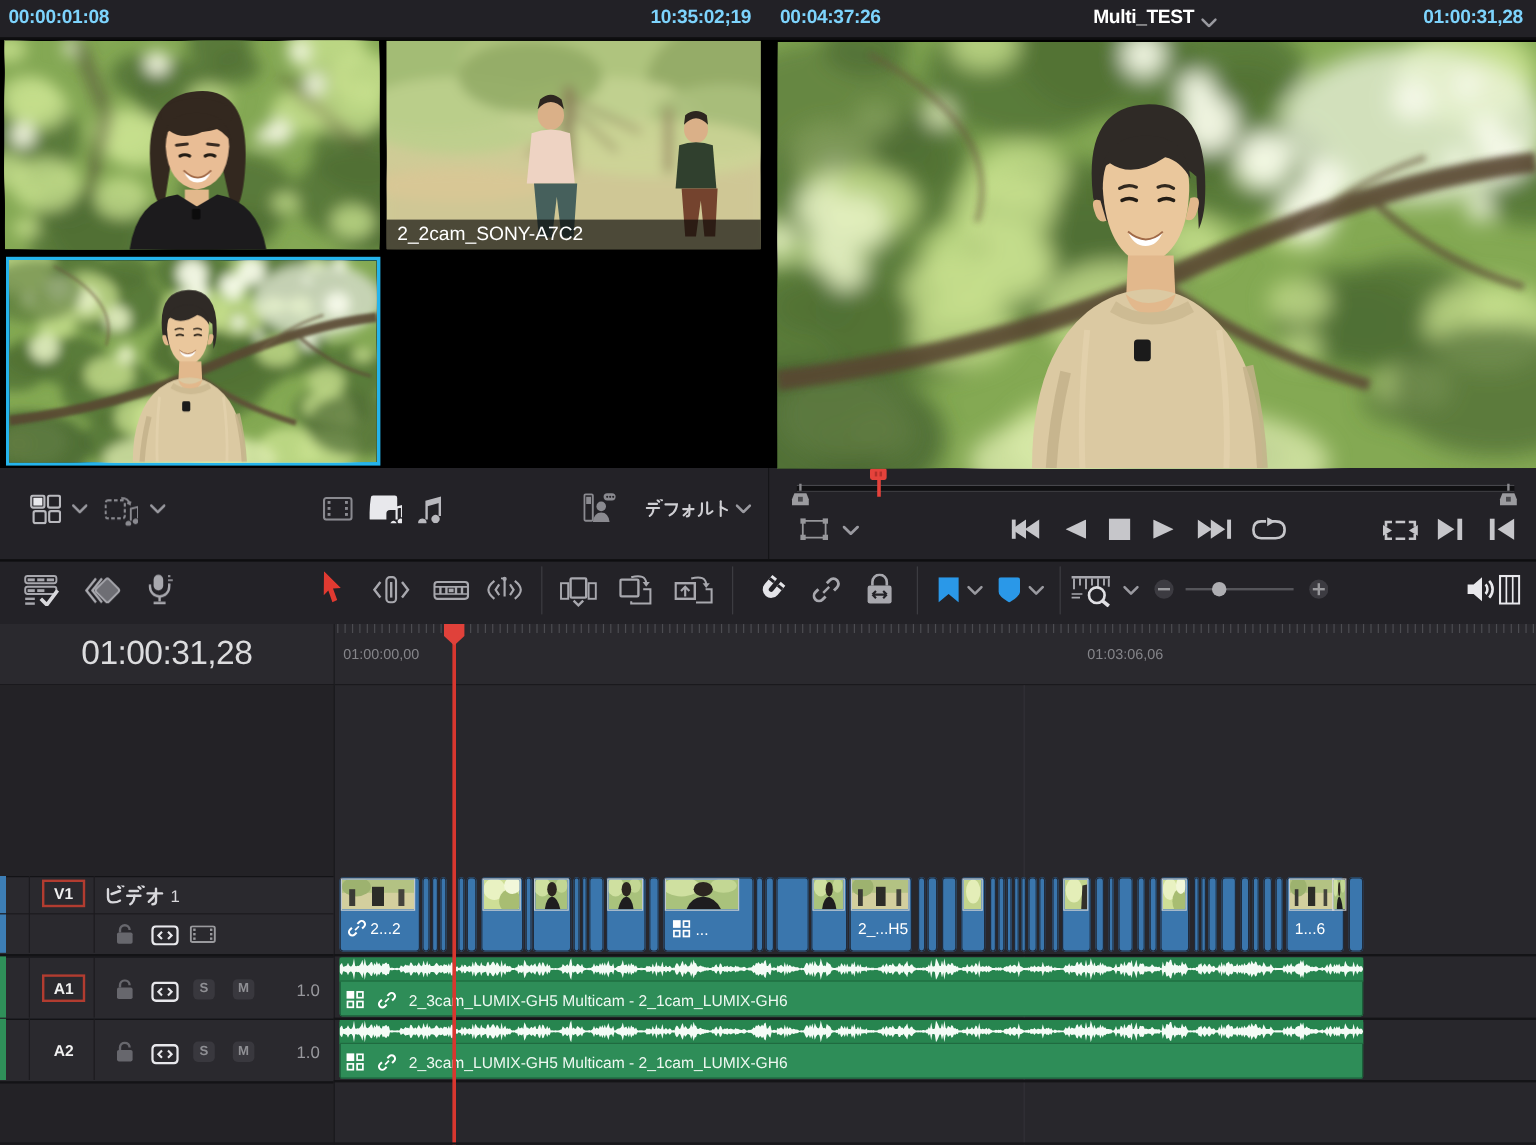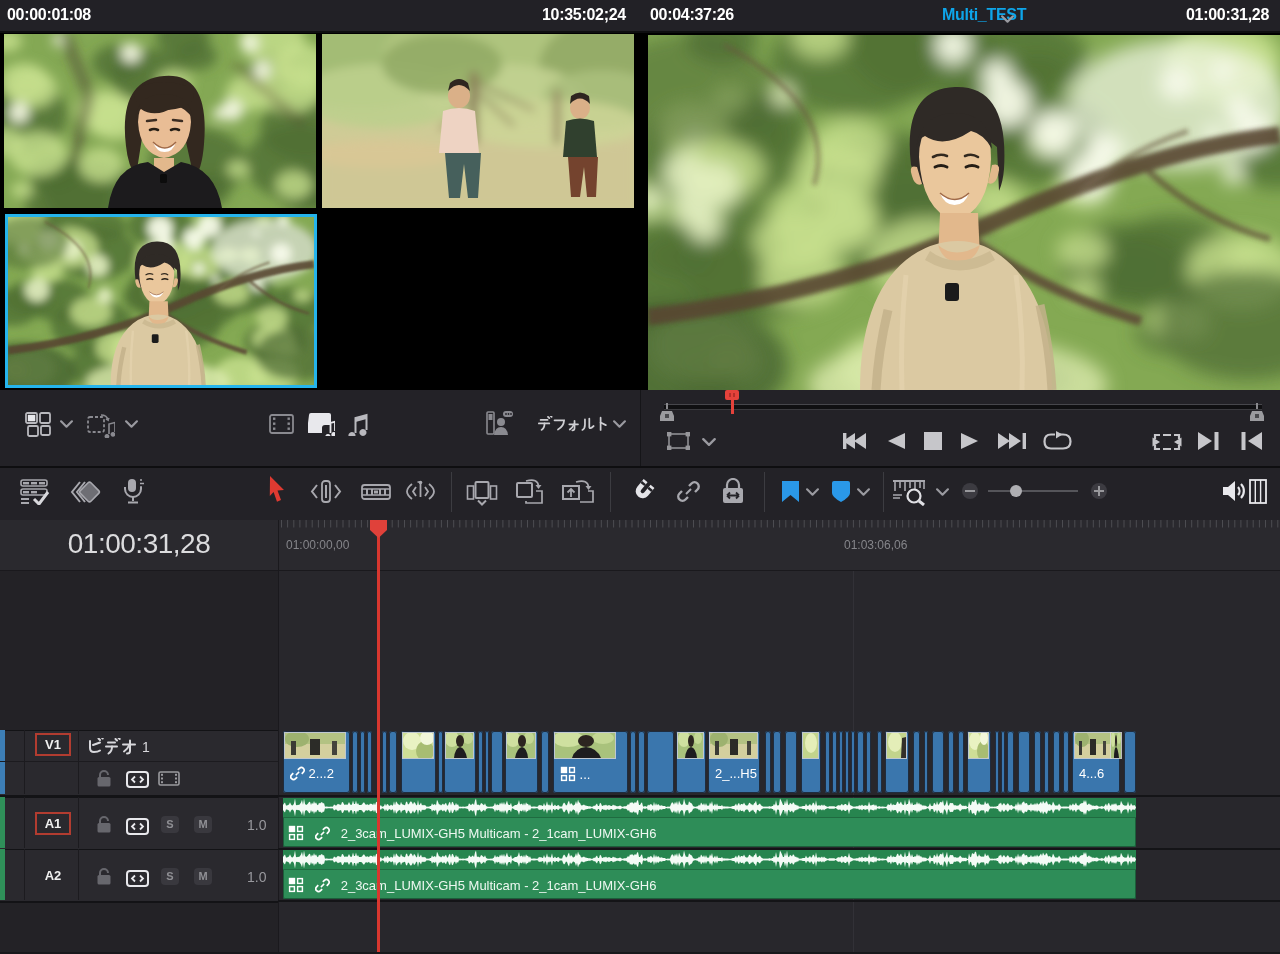--- a/index.html
+++ b/index.html
@@ -1,25 +1,25 @@
 <!DOCTYPE html>
 <html><head><meta charset="utf-8"><style>
 html,body{margin:0;padding:0;background:#161619;font-family:"Liberation Sans",sans-serif;}
 #stage{position:relative;width:1280px;height:954px;overflow:hidden;background:#232227;}
 .abs{position:absolute;}
-.tc{color:#ffffff;font-size:16px;font-weight:700;letter-spacing:-0.3px;white-space:nowrap;}
+.tc{color:#7dd3fc;font-size:16px;font-weight:700;letter-spacing:-0.3px;white-space:nowrap;}
 .lbl{position:absolute;left:0;right:0;bottom:0;height:25px;background:rgba(8,8,8,0.66);color:#fff;font-size:16px;line-height:25px;padding-left:9px;}
 svg.abs{display:block}
 </style></head><body>
 <div id="stage">
 <div class="abs" style="left:0;top:0;width:1280px;height:31px;background:#222126;border-bottom:2px solid #0e0e10"></div>
 <div class="abs tc" style="left:7px;top:6px;">00:00:01:08</div>
-<div class="abs tc" style="left:542px;top:6px;">10:35:02;24</div>
+<div class="abs tc" style="left:542px;top:6px;">10:35:02;19</div>
 <div class="abs tc" style="left:650px;top:6px;">00:04:37:26</div>
-<div class="abs tc" style="left:911px;top:6px;color:#0ea5e9;margin-left:31px;">Multi_TEST</div>
+<div class="abs tc" style="left:911px;top:6px;color:#ffffff;">Multi_TEST</div>
 <svg class="abs" style="left:1001px;top:15px" width="13" height="8" viewBox="0 0 12 7">
       <path d="M1,1 L6,6 L11,1" stroke="#9a9aa0" stroke-width="2" fill="none" stroke-linecap="round" stroke-linejoin="round"></path>
     </svg>
 <div class="abs tc" style="left:1186px;top:6px;">01:00:31,28</div>
 <div class="abs" style="left:0;top:33px;width:1280px;height:357px;background:#000;"></div>
 <div class="abs" style="left:4px;top:34px;width:312px;height:174px;overflow:hidden">
       <svg class="abs" style="left:0px;top:0px" width="312" height="174" viewBox="0 0 312 174">
         <defs>
           <filter id="bA" x="-40%" y="-40%" width="180%" height="180%">
             <feGaussianBlur stdDeviation="6"></feGaussianBlur>
@@ -110,20 +110,21 @@
         </g>
         <ellipse cx="137" cy="62" rx="11" ry="12" fill="#dab088"></ellipse>
         <path d="M126,57 q11,-12 22,0 l-2,-8 q-9,-8 -18,0 z" fill="#2e2620"></path>
         <path d="M121,77 q16,-6 32,0 l4,42 -40,0 z" fill="#eed3c3"></path>
         <path d="M123,119 l36,0 -3,45 -10,0 -4,-34 -4,34 -11,0 z" fill="#46605c"></path>
         <ellipse cx="258" cy="74" rx="10" ry="11" fill="#dab088"></ellipse>
         <path d="M248,70 q10,-11 20,0 l-1,-8 q-9,-7 -18,0 z" fill="#2e2620"></path>
         <path d="M244,87 q14,-5 28,0 l3,36 -34,0 z" fill="#30402e"></path>
         <path d="M246,123 l30,0 -2,40 -9,0 -3,-30 -4,30 -9,0 z" fill="#74432e"></path>
       </svg>
+      <div class="lbl">2_2cam_SONY-A7C2</div>
     </div>
 <div class="abs" style="left:5px;top:214px;width:306px;height:168px;overflow:hidden;border:3px solid #25b4ec">
       <svg class="abs" style="left:0px;top:0px" width="306" height="168" viewBox="0 0 632 355" preserveAspectRatio="none">
         <defs>
           <filter id="b33" x="-40%" y="-40%" width="180%" height="180%">
             <feGaussianBlur stdDeviation="9"></feGaussianBlur>
           </filter>
         </defs>
         <defs>
           <filter id="b33x" x="-40%" y="-40%" width="180%" height="180%">
@@ -795,21 +796,21 @@
       <rect x="955.3" y="0" width="1" height="7.5" fill="#4c4c51"></rect>
       <rect x="961.4" y="0" width="1" height="7.5" fill="#4c4c51"></rect>
       <rect x="967.6" y="0" width="1" height="7.5" fill="#4c4c51"></rect>
       <rect x="973.7" y="0" width="1" height="7.5" fill="#4c4c51"></rect>
       <rect x="979.9" y="0" width="1" height="7.5" fill="#4c4c51"></rect>
       <rect x="986.0" y="0" width="1" height="7.5" fill="#4c4c51"></rect>
       <rect x="992.2" y="0" width="1" height="7.5" fill="#4c4c51"></rect>
       <rect x="998.3" y="0" width="1" height="7.5" fill="#4c4c51"></rect>
     </svg>
 <div class="abs" style="left:286px;top:538px;color:#85858a;font-size:12px;">01:00:00,00</div>
-<div class="abs" style="left:844px;top:538px;color:#85858a;font-size:12px;">01:03:06,06</div>
+<div class="abs" style="left:906px;top:538px;color:#85858a;font-size:12px;">01:03:06,06</div>
 <div class="abs" style="left:0;top:571px;width:278px;height:383px;background:#232226;border-right:1px solid #1a191d"></div>
 <div class="abs" style="left:853px;top:571px;width:1px;height:383px;background:#323137"></div>
 <div class="abs" style="left:0;top:730px;width:278px;height:64px;background:#2a292e;border-bottom:2px solid #131316;border-top:1px solid #131316"></div>
     <div class="abs" style="left:0;top:730px;width:5px;height:64px;background:#3d7eb5"></div>
     <div class="abs" style="left:24px;top:730px;width:1px;height:64px;background:#1c1b1f"></div>
     <div class="abs" style="left:78px;top:730px;width:1px;height:64px;background:#1c1b1f"></div>
 <div class="abs" style="left:0;top:797px;width:278px;height:51px;background:#2a292e;border-bottom:2px solid #131316;border-top:1px solid #131316"></div>
     <div class="abs" style="left:0;top:797px;width:5px;height:51px;background:#2f9059"></div>
     <div class="abs" style="left:24px;top:797px;width:1px;height:51px;background:#1c1b1f"></div>
     <div class="abs" style="left:78px;top:797px;width:1px;height:51px;background:#1c1b1f"></div>
@@ -1019,21 +1020,21 @@
         <rect x="15" y="6" width="6" height="16" fill="#2c2c28"></rect>
         <rect x="28" y="8" width="3" height="14" fill="#43433c"></rect>
       </svg></div>
     <div class="abs" style="left:1111px;top:733px;width:10px;height:25px;outline:1px solid rgba(215,215,215,0.85);overflow:hidden"><svg width="10" height="25" viewBox="0 0 10 25" preserveAspectRatio="none">
         <rect width="10" height="25" fill="#a9c27c"></rect>
         <ellipse cx="2" cy="6" rx="2" ry="8" fill="#cfe0a0"></ellipse>
         <ellipse cx="8" cy="5" rx="2" ry="6" fill="#c3d794"></ellipse>
         <ellipse cx="5" cy="8" rx="1" ry="6" fill="#2c2520"></ellipse>
         <path d="M3,25 Q3,15 5,14 Q7,15 8,25 z" fill="#1e1d1f"></path>
       </svg></div>
-    <div class="abs" style="left:1079px;top:766px;color:#fff;font-size:13px;white-space:nowrap;overflow:hidden;width:39px;"> 4...6</div>
+    <div class="abs" style="left:1079px;top:766px;color:#fff;font-size:13px;white-space:nowrap;overflow:hidden;width:39px;"> 1...6</div>
     <div class="abs" style="left:1124px;top:731px;width:12px;height:62px;background:#3a76ad;border-radius:3px;box-shadow:inset 0 0 0 1px #1f2c3e;"></div>
 <div class="abs" style="left:283px;top:798px;width:853px;height:49px;background:#2e8d58;border-radius:2px;box-shadow:inset 0 0 0 1px #1c5e3a;"></div>
 <div class="abs" style="left:283px;top:798px;width:853px;height:19px;background:#27854f;border-bottom:1px solid #1f6b40"></div>
 <svg class="abs" style="left:283px;top:798px" width="853" height="19" viewBox="0 0 853 19">
       <path d="M0,9.5 L0,7.1 L1,5.4 L2,4.6 L3,7.6 L4,7.4 L5,6.9 L6,6.5 L7,4.3 L8,6.5 L9,7.4 L10,7.3 L11,5.6 L12,0.5 L13,7.1 L14,7.2 L15,6.8 L16,7.1 L17,6.0 L18,4.6 L19,1.8 L20,6.8 L21,0.5 L22,5.8 L23,6.9 L24,6.4 L25,5.6 L26,3.9 L27,3.7 L28,7.1 L29,4.4 L30,6.2 L31,3.1 L32,5.7 L33,4.3 L34,6.4 L35,7.3 L36,4.7 L37,5.5 L38,4.5 L39,4.1 L40,5.6 L41,5.1 L42,8.7 L43,8.5 L44,8.5 L45,8.7 L46,8.8 L47,8.7 L48,8.5 L49,8.8 L50,8.6 L51,6.5 L52,7.1 L53,7.8 L54,6.8 L55,5.8 L56,6.6 L57,6.4 L58,7.0 L59,4.0 L60,4.2 L61,6.2 L62,7.2 L63,6.1 L64,7.3 L65,5.9 L66,3.9 L67,6.0 L68,7.2 L69,6.3 L70,2.5 L71,5.9 L72,6.1 L73,2.6 L74,6.6 L75,5.0 L76,7.0 L77,7.1 L78,6.9 L79,6.6 L80,5.1 L81,4.3 L82,5.8 L83,7.0 L84,6.3 L85,6.4 L86,7.2 L87,5.4 L88,6.1 L89,5.7 L90,7.3 L91,4.7 L92,7.2 L93,4.2 L94,3.8 L95,7.7 L96,5.9 L97,7.8 L98,7.3 L99,8.7 L100,8.4 L101,7.9 L102,5.5 L103,7.9 L104,6.0 L105,6.2 L106,7.8 L107,7.7 L108,6.6 L109,7.5 L110,7.4 L111,3.2 L112,7.4 L113,3.2 L114,4.6 L115,6.3 L116,6.5 L117,7.3 L118,3.7 L119,6.3 L120,6.5 L121,7.1 L122,7.3 L123,4.0 L124,3.5 L125,6.5 L126,6.0 L127,4.1 L128,3.3 L129,4.5 L130,6.6 L131,3.9 L132,4.8 L133,6.8 L134,7.6 L135,2.0 L136,7.2 L137,6.2 L138,4.5 L139,7.4 L140,6.8 L141,7.5 L142,6.8 L143,8.3 L144,8.7 L145,8.6 L146,8.8 L147,8.0 L148,8.0 L149,5.3 L150,7.0 L151,6.6 L152,6.1 L153,7.6 L154,1.8 L155,3.7 L156,6.4 L157,6.3 L158,7.4 L159,6.5 L160,5.6 L161,6.9 L162,5.8 L163,4.8 L164,7.4 L165,7.4 L166,4.7 L167,3.8 L168,7.5 L169,3.8 L170,4.3 L171,6.8 L172,7.6 L173,4.8 L174,7.2 L175,6.0 L176,8.8 L177,8.6 L178,8.8 L179,8.8 L180,8.6 L181,8.8 L182,8.8 L183,8.5 L184,8.2 L185,7.9 L186,5.3 L187,6.3 L188,7.3 L189,6.1 L190,5.6 L191,7.2 L192,2.4 L193,0.5 L194,7.2 L195,6.3 L196,7.2 L197,7.3 L198,5.1 L199,5.6 L200,6.5 L201,7.2 L202,5.2 L203,7.8 L204,8.4 L205,8.7 L206,8.8 L207,8.7 L208,8.4 L209,8.7 L210,8.3 L211,7.4 L212,4.8 L213,7.5 L214,6.3 L215,6.8 L216,7.2 L217,4.6 L218,6.5 L219,4.1 L220,6.8 L221,3.8 L222,6.9 L223,5.2 L224,2.4 L225,6.3 L226,7.0 L227,6.9 L228,4.7 L229,8.8 L230,8.6 L231,7.8 L232,7.1 L233,7.0 L234,6.7 L235,5.5 L236,2.0 L237,6.4 L238,6.1 L239,5.5 L240,7.5 L241,4.7 L242,7.5 L243,4.3 L244,6.1 L245,5.8 L246,7.7 L247,6.3 L248,8.4 L249,8.7 L250,8.6 L251,8.5 L252,8.5 L253,8.7 L254,8.7 L255,8.4 L256,6.8 L257,7.4 L258,7.0 L259,7.7 L260,8.0 L261,5.0 L262,7.8 L263,7.3 L264,3.3 L265,7.5 L266,6.3 L267,7.7 L268,7.1 L269,3.3 L270,7.9 L271,7.8 L272,6.4 L273,7.9 L274,7.9 L275,6.8 L276,7.6 L277,8.8 L278,8.3 L279,8.7 L280,5.9 L281,4.6 L282,5.4 L283,7.5 L284,7.0 L285,4.2 L286,2.6 L287,6.8 L288,5.0 L289,6.0 L290,7.4 L291,7.2 L292,6.3 L293,3.1 L294,6.2 L295,1.5 L296,4.6 L297,4.7 L298,7.3 L299,7.6 L300,6.9 L301,6.5 L302,7.5 L303,7.4 L304,8.0 L305,8.0 L306,8.4 L307,8.1 L308,8.7 L309,8.7 L310,8.5 L311,7.6 L312,8.1 L313,6.4 L314,5.5 L315,7.9 L316,8.0 L317,4.8 L318,5.4 L319,7.9 L320,7.8 L321,7.1 L322,7.6 L323,6.6 L324,7.8 L325,7.6 L326,7.0 L327,7.6 L328,8.0 L329,8.0 L330,6.6 L331,7.6 L332,7.2 L333,8.0 L334,8.2 L335,8.3 L336,8.0 L337,7.6 L338,8.0 L339,8.8 L340,8.8 L341,8.2 L342,8.3 L343,8.2 L344,7.5 L345,6.0 L346,6.9 L347,4.3 L348,5.2 L349,3.7 L350,5.2 L351,5.4 L352,3.8 L353,5.3 L354,2.8 L355,2.0 L356,7.0 L357,7.1 L358,5.3 L359,4.3 L360,8.6 L361,8.5 L362,8.1 L363,8.4 L364,8.8 L365,6.5 L366,7.5 L367,6.6 L368,6.0 L369,7.1 L370,7.9 L371,3.7 L372,7.8 L373,4.9 L374,7.5 L375,6.0 L376,6.7 L377,7.9 L378,7.3 L379,7.6 L380,8.0 L381,8.0 L382,8.1 L383,8.9 L384,8.8 L385,8.5 L386,8.8 L387,8.4 L388,6.1 L389,4.3 L390,4.8 L391,6.8 L392,3.7 L393,6.0 L394,3.0 L395,7.2 L396,2.6 L397,5.1 L398,6.5 L399,7.0 L400,5.9 L401,0.5 L402,4.5 L403,6.9 L404,6.5 L405,7.3 L406,3.2 L407,4.4 L408,5.1 L409,5.8 L410,8.1 L411,8.5 L412,8.7 L413,8.7 L414,8.2 L415,8.3 L416,6.6 L417,7.8 L418,4.6 L419,5.7 L420,7.2 L421,4.9 L422,7.8 L423,4.9 L424,7.7 L425,7.4 L426,7.7 L427,4.2 L428,6.4 L429,3.1 L430,7.8 L431,7.5 L432,5.4 L433,7.9 L434,5.3 L435,8.0 L436,7.8 L437,8.0 L438,8.1 L439,6.9 L440,8.6 L441,8.3 L442,8.6 L443,8.4 L444,8.5 L445,8.4 L446,8.8 L447,8.7 L448,8.8 L449,8.2 L450,8.0 L451,8.0 L452,7.2 L453,5.5 L454,7.9 L455,5.9 L456,4.7 L457,7.6 L458,6.1 L459,5.9 L460,6.5 L461,4.5 L462,6.4 L463,7.4 L464,7.4 L465,7.3 L466,4.9 L467,4.8 L468,6.5 L469,6.2 L470,7.6 L471,5.6 L472,4.7 L473,2.7 L474,6.9 L475,7.2 L476,5.9 L477,5.5 L478,7.2 L479,8.0 L480,8.5 L481,8.8 L482,8.5 L483,8.7 L484,8.5 L485,8.7 L486,8.3 L487,8.3 L488,8.7 L489,7.9 L490,7.9 L491,5.8 L492,7.6 L493,2.1 L494,7.3 L495,7.4 L496,7.0 L497,0.5 L498,2.2 L499,4.4 L500,6.9 L501,6.9 L502,2.5 L503,6.6 L504,0.5 L505,6.4 L506,7.2 L507,4.8 L508,5.6 L509,6.4 L510,4.2 L511,4.9 L512,7.1 L513,6.6 L514,7.7 L515,7.2 L516,8.7 L517,8.5 L518,8.8 L519,8.3 L520,7.9 L521,8.1 L522,7.9 L523,5.4 L524,7.7 L525,7.8 L526,7.3 L527,5.8 L528,7.7 L529,7.1 L530,4.6 L531,5.3 L532,7.7 L533,2.3 L534,7.6 L535,7.7 L536,7.1 L537,7.7 L538,7.6 L539,6.5 L540,7.9 L541,6.6 L542,7.7 L543,8.1 L544,8.7 L545,8.7 L546,8.6 L547,8.1 L548,8.6 L549,8.1 L550,8.4 L551,8.1 L552,8.8 L553,8.9 L554,7.8 L555,7.6 L556,7.0 L557,7.7 L558,6.7 L559,5.7 L560,7.5 L561,6.7 L562,5.9 L563,6.1 L564,7.6 L565,7.1 L566,2.7 L567,7.1 L568,7.4 L569,8.0 L570,8.6 L571,8.7 L572,8.4 L573,8.6 L574,8.0 L575,8.6 L576,7.3 L577,7.5 L578,7.8 L579,6.4 L580,7.7 L581,8.0 L582,7.1 L583,7.5 L584,7.8 L585,7.7 L586,3.5 L587,7.0 L588,7.8 L589,6.7 L590,7.0 L591,6.3 L592,8.0 L593,6.6 L594,8.5 L595,8.7 L596,8.0 L597,8.4 L598,8.7 L599,8.6 L600,8.6 L601,8.8 L602,8.8 L603,8.9 L604,7.9 L605,6.1 L606,7.0 L607,6.8 L608,4.5 L609,7.5 L610,6.3 L611,6.7 L612,7.0 L613,6.8 L614,4.2 L615,3.5 L616,6.2 L617,4.9 L618,3.4 L619,6.2 L620,6.7 L621,7.0 L622,1.7 L623,6.9 L624,5.9 L625,6.0 L626,0.5 L627,4.0 L628,7.0 L629,3.9 L630,7.0 L631,7.1 L632,5.9 L633,6.7 L634,3.6 L635,6.5 L636,4.5 L637,6.7 L638,6.1 L639,7.4 L640,7.6 L641,7.4 L642,7.7 L643,7.8 L644,8.7 L645,8.7 L646,7.7 L647,4.9 L648,8.1 L649,7.8 L650,7.9 L651,4.8 L652,5.4 L653,7.3 L654,3.1 L655,6.7 L656,6.3 L657,4.3 L658,3.7 L659,4.8 L660,2.0 L661,7.5 L662,7.6 L663,5.2 L664,1.8 L665,7.4 L666,7.6 L667,4.8 L668,5.3 L669,4.9 L670,5.2 L671,7.6 L672,7.0 L673,7.5 L674,7.7 L675,7.6 L676,7.3 L677,5.6 L678,6.6 L679,7.7 L680,7.7 L681,7.7 L682,8.0 L683,7.4 L684,8.7 L685,8.9 L686,3.3 L687,6.8 L688,7.2 L689,3.3 L690,3.5 L691,4.2 L692,1.7 L693,1.7 L694,6.0 L695,6.8 L696,4.1 L697,6.3 L698,6.2 L699,6.9 L700,6.2 L701,6.9 L702,3.0 L703,5.4 L704,6.0 L705,4.6 L706,6.9 L707,8.6 L708,8.8 L709,8.5 L710,8.8 L711,8.7 L712,8.4 L713,8.8 L714,7.9 L715,8.0 L716,5.6 L717,5.8 L718,4.6 L719,7.6 L720,6.1 L721,4.9 L722,6.6 L723,7.6 L724,5.7 L725,5.2 L726,6.8 L727,7.8 L728,6.8 L729,7.3 L730,8.6 L731,8.5 L732,8.3 L733,5.5 L734,7.9 L735,3.4 L736,7.4 L737,5.2 L738,7.6 L739,4.7 L740,4.2 L741,3.3 L742,5.7 L743,5.0 L744,5.3 L745,7.4 L746,6.8 L747,6.9 L748,4.8 L749,7.2 L750,6.0 L751,7.1 L752,5.1 L753,7.0 L754,4.5 L755,6.4 L756,6.2 L757,5.0 L758,3.5 L759,6.0 L760,2.4 L761,4.6 L762,5.5 L763,3.3 L764,3.6 L765,6.3 L766,6.6 L767,5.7 L768,7.4 L769,7.1 L770,3.6 L771,5.6 L772,7.4 L773,7.6 L774,7.5 L775,7.4 L776,5.4 L777,7.0 L778,8.4 L779,8.8 L780,8.5 L781,8.6 L782,8.6 L783,8.6 L784,8.6 L785,8.7 L786,8.5 L787,6.1 L788,7.8 L789,7.0 L790,5.2 L791,7.3 L792,6.5 L793,4.5 L794,7.3 L795,7.2 L796,7.7 L797,6.0 L798,5.5 L799,5.0 L800,5.2 L801,2.0 L802,4.6 L803,2.1 L804,7.1 L805,6.5 L806,5.3 L807,6.7 L808,6.6 L809,7.8 L810,7.6 L811,7.7 L812,8.0 L813,7.5 L814,7.5 L815,8.1 L816,8.8 L817,8.6 L818,8.4 L819,7.8 L820,8.7 L821,8.4 L822,7.3 L823,5.5 L824,8.2 L825,5.8 L826,4.7 L827,7.6 L828,7.8 L829,5.4 L830,7.2 L831,5.3 L832,6.8 L833,5.0 L834,7.5 L835,7.5 L836,7.1 L837,7.3 L838,2.7 L839,5.1 L840,6.7 L841,7.2 L842,7.7 L843,7.4 L844,7.6 L845,3.2 L846,7.3 L847,7.9 L848,5.0 L849,6.9 L850,7.7 L851,7.1 L852,7.4 L853,9.5 L852,11.6 L851,11.9 L850,11.3 L849,12.1 L848,14.0 L847,11.1 L846,11.7 L845,15.8 L844,11.4 L843,11.6 L842,11.3 L841,11.8 L840,12.3 L839,13.9 L838,16.3 L837,11.7 L836,11.9 L835,11.5 L834,11.5 L833,14.0 L832,12.2 L831,13.7 L830,11.8 L829,13.6 L828,11.2 L827,11.4 L826,14.3 L825,13.2 L824,10.8 L823,13.5 L822,11.7 L821,10.6 L820,10.3 L819,11.2 L818,10.6 L817,10.4 L816,10.2 L815,10.9 L814,11.5 L813,11.5 L812,11.0 L811,11.3 L810,11.4 L809,11.2 L808,12.4 L807,12.3 L806,13.7 L805,12.5 L804,11.9 L803,16.9 L802,14.4 L801,17.0 L800,13.8 L799,14.0 L798,13.5 L797,13.0 L796,11.3 L795,11.8 L794,11.7 L793,14.5 L792,12.5 L791,11.7 L790,13.8 L789,12.0 L788,11.2 L787,12.9 L786,10.5 L785,10.3 L784,10.4 L783,10.4 L782,10.4 L781,10.4 L780,10.5 L779,10.2 L778,10.6 L777,12.0 L776,13.6 L775,11.6 L774,11.5 L773,11.4 L772,11.6 L771,13.4 L770,15.4 L769,11.9 L768,11.6 L767,13.3 L766,12.4 L765,12.7 L764,15.4 L763,15.7 L762,13.5 L761,14.4 L760,16.6 L759,13.0 L758,15.5 L757,14.0 L756,12.8 L755,12.6 L754,14.5 L753,12.0 L752,13.9 L751,11.9 L750,13.0 L749,11.8 L748,14.2 L747,12.1 L746,12.2 L745,11.6 L744,13.7 L743,14.0 L742,13.3 L741,15.7 L740,14.8 L739,14.3 L738,11.4 L737,13.8 L736,11.6 L735,15.6 L734,11.1 L733,13.5 L732,10.7 L731,10.5 L730,10.4 L729,11.7 L728,12.2 L727,11.2 L726,12.2 L725,13.8 L724,13.3 L723,11.4 L722,12.4 L721,14.1 L720,12.9 L719,11.4 L718,14.4 L717,13.2 L716,13.4 L715,11.0 L714,11.1 L713,10.2 L712,10.6 L711,10.3 L710,10.2 L709,10.5 L708,10.2 L707,10.4 L706,12.1 L705,14.4 L704,13.0 L703,13.6 L702,16.0 L701,12.1 L700,12.8 L699,12.1 L698,12.8 L697,12.7 L696,14.9 L695,12.2 L694,13.0 L693,17.3 L692,17.3 L691,14.8 L690,15.5 L689,15.7 L688,11.8 L687,12.2 L686,15.7 L685,10.1 L684,10.3 L683,11.6 L682,11.0 L681,11.3 L680,11.3 L679,11.3 L678,12.4 L677,13.4 L676,11.7 L675,11.4 L674,11.3 L673,11.5 L672,12.0 L671,11.4 L670,13.8 L669,14.1 L668,13.7 L667,14.2 L666,11.4 L665,11.6 L664,17.2 L663,13.8 L662,11.4 L661,11.5 L660,17.0 L659,14.2 L658,15.3 L657,14.7 L656,12.7 L655,12.3 L654,15.9 L653,11.7 L652,13.6 L651,14.2 L650,11.1 L649,11.2 L648,10.9 L647,14.1 L646,11.3 L645,10.3 L644,10.3 L643,11.2 L642,11.3 L641,11.6 L640,11.4 L639,11.6 L638,12.9 L637,12.3 L636,14.5 L635,12.5 L634,15.4 L633,12.3 L632,13.1 L631,11.9 L630,12.0 L629,15.1 L628,12.0 L627,15.0 L626,18.5 L625,13.0 L624,13.1 L623,12.1 L622,17.3 L621,12.0 L620,12.3 L619,12.8 L618,15.6 L617,14.1 L616,12.8 L615,15.5 L614,14.8 L613,12.2 L612,12.0 L611,12.3 L610,12.7 L609,11.5 L608,14.5 L607,12.2 L606,12.0 L605,12.9 L604,11.1 L603,10.1 L602,10.2 L601,10.2 L600,10.4 L599,10.4 L598,10.3 L597,10.6 L596,11.0 L595,10.3 L594,10.5 L593,12.4 L592,11.0 L591,12.7 L590,12.0 L589,12.3 L588,11.2 L587,12.0 L586,15.5 L585,11.3 L584,11.2 L583,11.5 L582,11.9 L581,11.0 L580,11.3 L579,12.6 L578,11.2 L577,11.5 L576,11.7 L575,10.4 L574,11.0 L573,10.4 L572,10.6 L571,10.3 L570,10.4 L569,11.0 L568,11.6 L567,11.9 L566,16.3 L565,11.9 L564,11.4 L563,12.9 L562,13.1 L561,12.3 L560,11.5 L559,13.3 L558,12.3 L557,11.3 L556,12.0 L555,11.4 L554,11.2 L553,10.1 L552,10.2 L551,10.9 L550,10.6 L549,10.9 L548,10.4 L547,10.9 L546,10.4 L545,10.3 L544,10.3 L543,10.9 L542,11.3 L541,12.4 L540,11.1 L539,12.5 L538,11.4 L537,11.3 L536,11.9 L535,11.3 L534,11.4 L533,16.7 L532,11.3 L531,13.7 L530,14.4 L529,11.9 L528,11.3 L527,13.2 L526,11.7 L525,11.2 L524,11.3 L523,13.6 L522,11.1 L521,10.9 L520,11.1 L519,10.7 L518,10.2 L517,10.5 L516,10.3 L515,11.8 L514,11.3 L513,12.4 L512,11.9 L511,14.1 L510,14.8 L509,12.6 L508,13.4 L507,14.2 L506,11.8 L505,12.6 L504,18.5 L503,12.4 L502,16.5 L501,12.1 L500,12.1 L499,14.6 L498,16.8 L497,18.5 L496,12.0 L495,11.6 L494,11.7 L493,16.9 L492,11.4 L491,13.2 L490,11.1 L489,11.1 L488,10.3 L487,10.7 L486,10.7 L485,10.3 L484,10.5 L483,10.3 L482,10.5 L481,10.2 L480,10.5 L479,11.0 L478,11.8 L477,13.5 L476,13.1 L475,11.8 L474,12.1 L473,16.3 L472,14.3 L471,13.4 L470,11.4 L469,12.8 L468,12.5 L467,14.2 L466,14.1 L465,11.7 L464,11.6 L463,11.6 L462,12.6 L461,14.5 L460,12.5 L459,13.1 L458,12.9 L457,11.4 L456,14.3 L455,13.1 L454,11.1 L453,13.5 L452,11.8 L451,11.0 L450,11.0 L449,10.8 L448,10.2 L447,10.3 L446,10.2 L445,10.6 L444,10.5 L443,10.6 L442,10.4 L441,10.7 L440,10.4 L439,12.1 L438,10.9 L437,11.0 L436,11.2 L435,11.0 L434,13.7 L433,11.1 L432,13.6 L431,11.5 L430,11.2 L429,15.9 L428,12.6 L427,14.8 L426,11.3 L425,11.6 L424,11.3 L423,14.1 L422,11.2 L421,14.1 L420,11.8 L419,13.3 L418,14.4 L417,11.2 L416,12.4 L415,10.7 L414,10.8 L413,10.3 L412,10.3 L411,10.5 L410,10.9 L409,13.2 L408,13.9 L407,14.6 L406,15.8 L405,11.7 L404,12.5 L403,12.1 L402,14.5 L401,18.5 L400,13.1 L399,12.0 L398,12.5 L397,13.9 L396,16.4 L395,11.8 L394,16.0 L393,13.0 L392,15.3 L391,12.2 L390,14.2 L389,14.7 L388,12.9 L387,10.6 L386,10.2 L385,10.5 L384,10.2 L383,10.1 L382,10.9 L381,11.0 L380,11.0 L379,11.4 L378,11.7 L377,11.1 L376,12.3 L375,13.0 L374,11.5 L373,14.1 L372,11.2 L371,15.3 L370,11.1 L369,11.9 L368,13.0 L367,12.4 L366,11.5 L365,12.5 L364,10.2 L363,10.6 L362,10.9 L361,10.5 L360,10.4 L359,14.7 L358,13.7 L357,11.9 L356,12.0 L355,17.0 L354,16.2 L353,13.7 L352,15.2 L351,13.6 L350,13.8 L349,15.3 L348,13.8 L347,14.7 L346,12.1 L345,13.0 L344,11.5 L343,10.8 L342,10.7 L341,10.8 L340,10.2 L339,10.2 L338,11.0 L337,11.4 L336,11.0 L335,10.7 L334,10.8 L333,11.0 L332,11.8 L331,11.4 L330,12.4 L329,11.0 L328,11.0 L327,11.4 L326,12.0 L325,11.4 L324,11.2 L323,12.4 L322,11.4 L321,11.9 L320,11.2 L319,11.1 L318,13.6 L317,14.2 L316,11.0 L315,11.1 L314,13.5 L313,12.6 L312,10.9 L311,11.4 L310,10.5 L309,10.3 L308,10.3 L307,10.9 L306,10.6 L305,11.0 L304,11.0 L303,11.6 L302,11.5 L301,12.5 L300,12.1 L299,11.4 L298,11.7 L297,14.3 L296,14.4 L295,17.5 L294,12.8 L293,15.9 L292,12.7 L291,11.8 L290,11.6 L289,13.0 L288,14.0 L287,12.2 L286,16.4 L285,14.8 L284,12.0 L283,11.5 L282,13.6 L281,14.4 L280,13.1 L279,10.3 L278,10.7 L277,10.2 L276,11.4 L275,12.2 L274,11.1 L273,11.1 L272,12.6 L271,11.2 L270,11.1 L269,15.7 L268,11.9 L267,11.3 L266,12.7 L265,11.5 L264,15.7 L263,11.7 L262,11.2 L261,14.0 L260,11.0 L259,11.3 L258,12.0 L257,11.6 L256,12.2 L255,10.6 L254,10.3 L253,10.3 L252,10.5 L251,10.5 L250,10.4 L249,10.3 L248,10.6 L247,12.7 L246,11.3 L245,13.2 L244,12.9 L243,14.7 L242,11.5 L241,14.3 L240,11.5 L239,13.5 L238,12.9 L237,12.6 L236,17.0 L235,13.5 L234,12.3 L233,12.0 L232,11.9 L231,11.2 L230,10.4 L229,10.2 L228,14.3 L227,12.1 L226,12.0 L225,12.7 L224,16.6 L223,13.8 L222,12.1 L221,15.2 L220,12.2 L219,14.9 L218,12.5 L217,14.4 L216,11.8 L215,12.2 L214,12.7 L213,11.5 L212,14.2 L211,11.6 L210,10.7 L209,10.3 L208,10.6 L207,10.3 L206,10.2 L205,10.3 L204,10.6 L203,11.2 L202,13.8 L201,11.8 L200,12.5 L199,13.4 L198,13.9 L197,11.7 L196,11.8 L195,12.7 L194,11.8 L193,18.5 L192,16.6 L191,11.8 L190,13.4 L189,12.9 L188,11.7 L187,12.7 L186,13.7 L185,11.1 L184,10.8 L183,10.5 L182,10.2 L181,10.2 L180,10.4 L179,10.2 L178,10.2 L177,10.4 L176,10.2 L175,13.0 L174,11.8 L173,14.2 L172,11.4 L171,12.2 L170,14.7 L169,15.2 L168,11.5 L167,15.2 L166,14.3 L165,11.6 L164,11.6 L163,14.2 L162,13.2 L161,12.1 L160,13.4 L159,12.5 L158,11.6 L157,12.7 L156,12.6 L155,15.3 L154,17.2 L153,11.4 L152,12.9 L151,12.4 L150,12.0 L149,13.7 L148,11.0 L147,11.0 L146,10.2 L145,10.4 L144,10.3 L143,10.7 L142,12.2 L141,11.5 L140,12.2 L139,11.6 L138,14.5 L137,12.8 L136,11.8 L135,17.0 L134,11.4 L133,12.2 L132,14.2 L131,15.1 L130,12.4 L129,14.5 L128,15.7 L127,14.9 L126,13.0 L125,12.5 L124,15.5 L123,15.0 L122,11.7 L121,11.9 L120,12.5 L119,12.7 L118,15.3 L117,11.7 L116,12.5 L115,12.7 L114,14.4 L113,15.8 L112,11.6 L111,15.8 L110,11.6 L109,11.5 L108,12.4 L107,11.3 L106,11.2 L105,12.8 L104,13.0 L103,11.1 L102,13.5 L101,11.1 L100,10.6 L99,10.3 L98,11.7 L97,11.2 L96,13.1 L95,11.3 L94,15.2 L93,14.8 L92,11.8 L91,14.3 L90,11.7 L89,13.3 L88,12.9 L87,13.6 L86,11.8 L85,12.6 L84,12.7 L83,12.0 L82,13.2 L81,14.7 L80,13.9 L79,12.4 L78,12.1 L77,11.9 L76,12.0 L75,14.0 L74,12.4 L73,16.4 L72,12.9 L71,13.1 L70,16.5 L69,12.7 L68,11.8 L67,13.0 L66,15.1 L65,13.1 L64,11.7 L63,12.9 L62,11.8 L61,12.8 L60,14.8 L59,15.0 L58,12.0 L57,12.6 L56,12.4 L55,13.2 L54,12.2 L53,11.2 L52,11.9 L51,12.5 L50,10.4 L49,10.2 L48,10.5 L47,10.3 L46,10.2 L45,10.3 L44,10.5 L43,10.5 L42,10.3 L41,13.9 L40,13.4 L39,14.9 L38,14.5 L37,13.5 L36,14.3 L35,11.7 L34,12.6 L33,14.7 L32,13.3 L31,15.9 L30,12.8 L29,14.6 L28,11.9 L27,15.3 L26,15.1 L25,13.4 L24,12.6 L23,12.1 L22,13.2 L21,18.5 L20,12.2 L19,17.2 L18,14.4 L17,13.0 L16,11.9 L15,12.2 L14,11.8 L13,11.9 L12,18.5 L11,13.4 L10,11.7 L9,11.6 L8,12.5 L7,14.7 L6,12.5 L5,12.1 L4,11.6 L3,11.4 L2,14.4 L1,13.6 L0,11.9 Z" fill="#f4fbf6"></path>
     </svg>
 <div class="abs" style="left:288px;top:825px;width:840px;color:#eef8f1;font-size:13px;white-space:nowrap;"><svg width="16" height="16" viewBox="0 0 20 20" style="display:inline-block;vertical-align:-3px">
         <rect x="1" y="1" width="8" height="8" fill="#fff"></rect>
         <rect x="12" y="2" width="6" height="6" fill="none" stroke="#fff" stroke-width="1.8"></rect>
         <rect x="2" y="12" width="6" height="6" fill="none" stroke="#fff" stroke-width="1.8"></rect>

